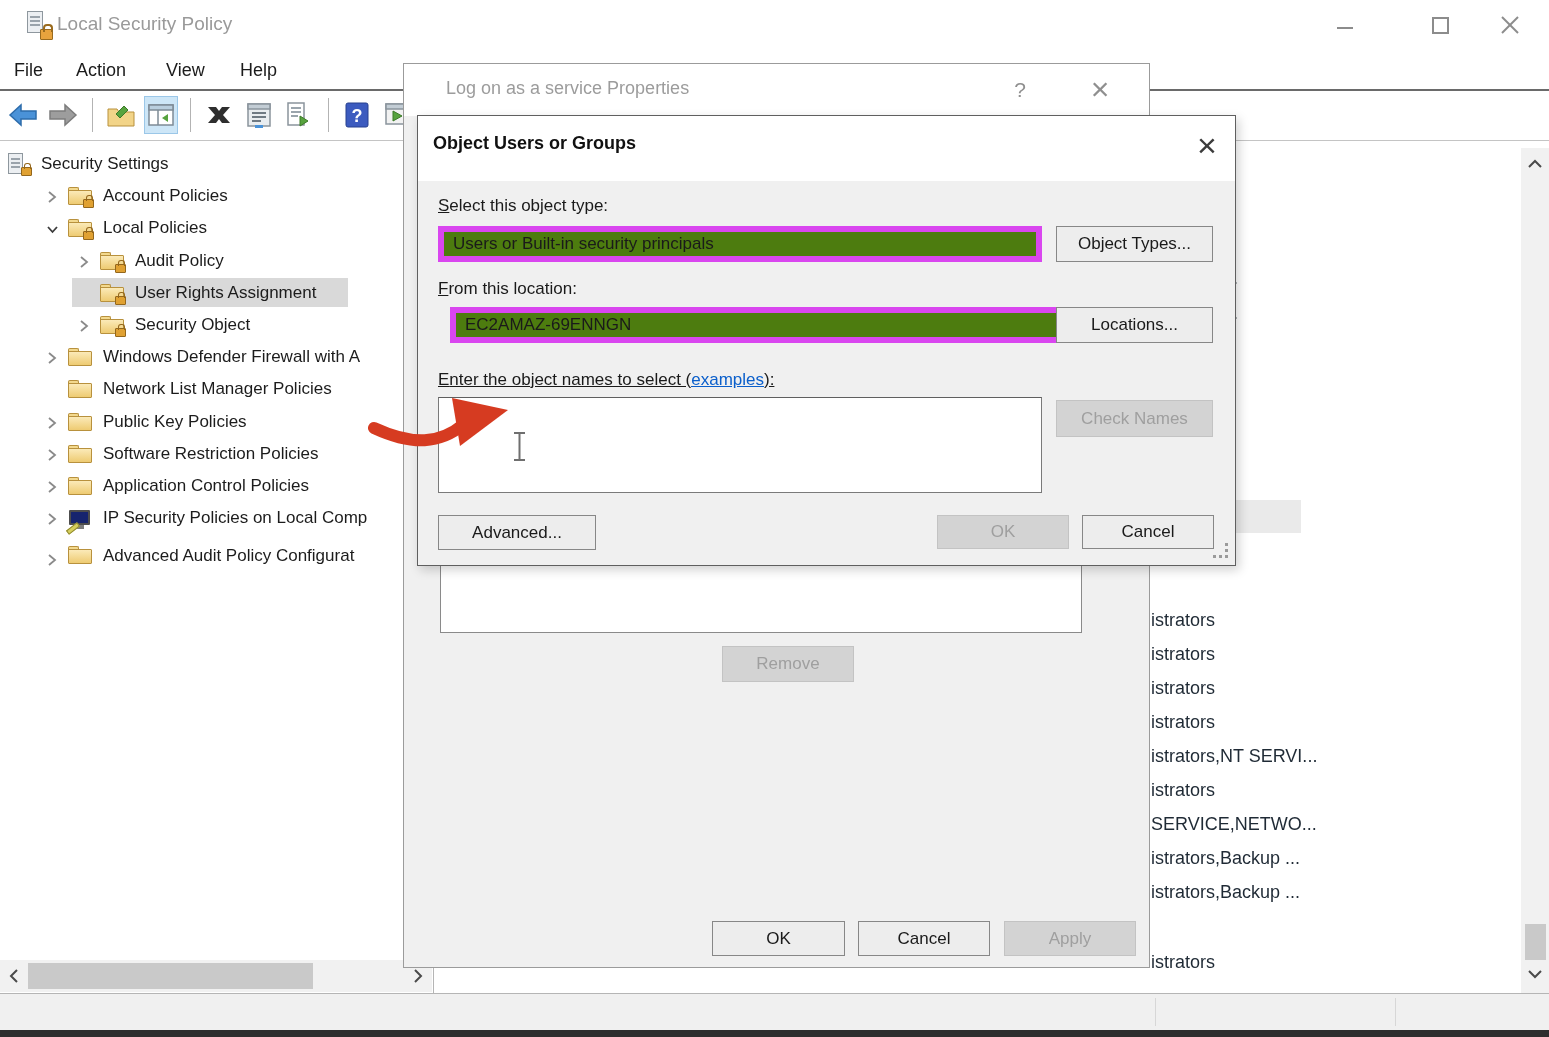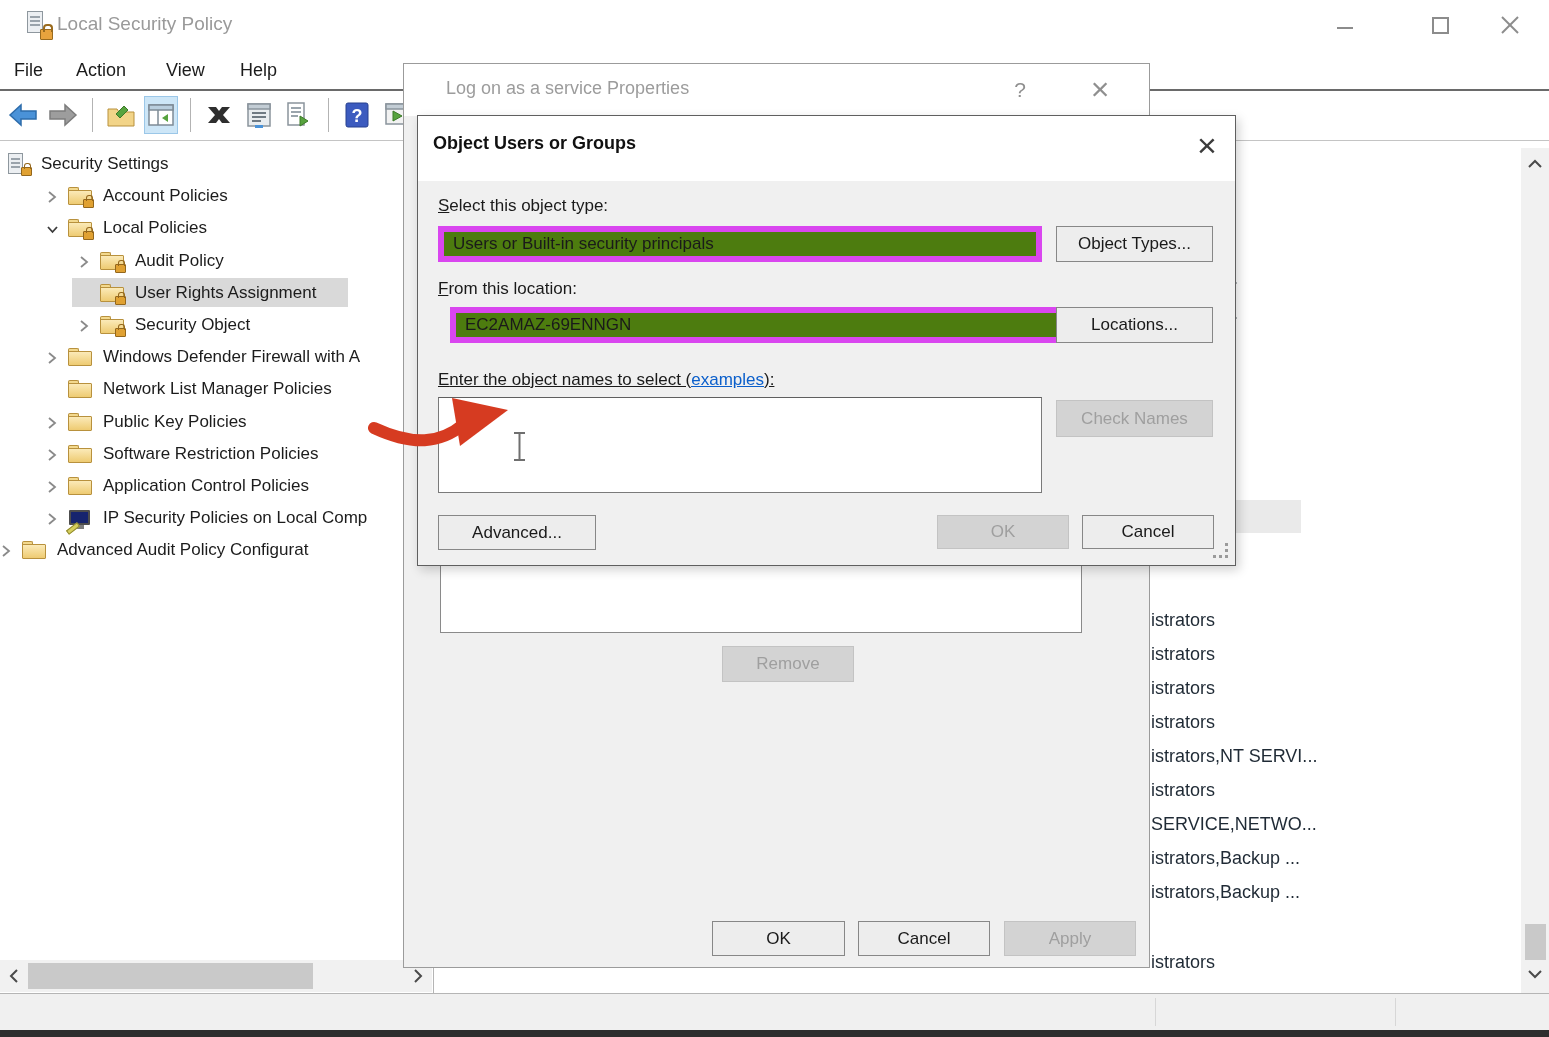--- a/index.html
+++ b/index.html
@@ -298,21 +298,21 @@
       <div class="tree-row" style="top: 354.2px; padding-left: 46px;">
         <span class="chev"><svg width="12" height="14">
             <path d="M3 2 L9 7 L3 12" fill="none" stroke="#8a8a8a" stroke-width="1.8"></path>
           </svg></span>
         <span class="tico">
           <span class="mon"></span>
           <span class="key"></span>
         </span>
         <span>IP Security Policies on Local Comp</span>
       </div>
-      <div class="tree-row" style="top: 386.4px; ">
+      <div class="tree-row" style="top: 386.4px; padding-left: 46px; align-items: flex-end;">
         <span class="chev"><svg width="12" height="14">
             <path d="M3 2 L9 7 L3 12" fill="none" stroke="#8a8a8a" stroke-width="1.8"></path>
           </svg></span>
         <span class="tico">
           <span class="f-tab"></span>
           <span class="f-body"></span>
         </span>
         <span>Advanced Audit Policy Configurat</span>
       </div>
     </div>

